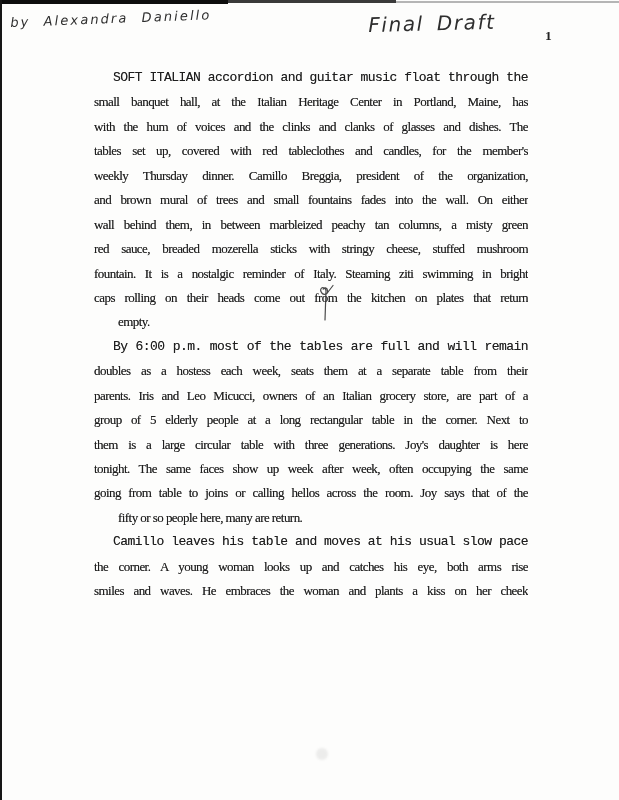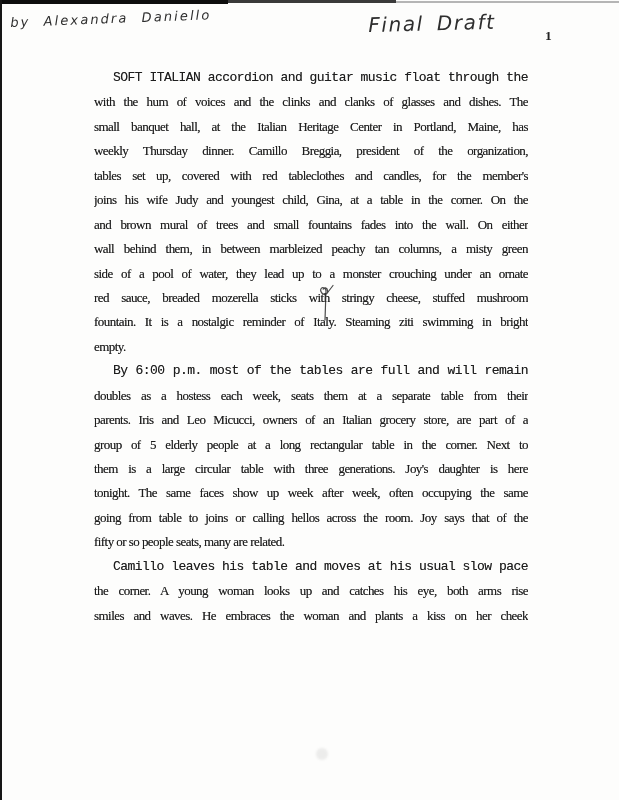--- a/index.html
+++ b/index.html
@@ -69,21 +69,21 @@
   }
   .line {
     height:24.45px;
     line-height:24.45px;
     text-align:justify;
     text-align-last:justify;
     overflow:hidden;
     white-space:normal;
   }
   .line.indent  { padding-left:19px;font-family:Liberation Mono, monospace; }
-  .line.endline { text-align-last:left; }
+  .line.endline { text-align-last:left;margin-left:24px; }
 
   
   .insert-mark {
     position:absolute;
     top:284px; left:318px;
     width:16px; height:40px;
     pointer-events:none;
   }
 </style>
 </head>
@@ -99,42 +99,41 @@
 
   <div class="handwriting byline">by Alexandra Daniello</div>
   <div class="handwriting draft-label">Final Draft</div>
 
   <div class="page-number">1</div>
 
   <div class="manuscript">
 
     <div>
       <div class="line indent">SOFT ITALIAN accordion and guitar music float through the room mixing</div>
+      <div class="line">small banquet hall, at the Italian Heritage Center in Portland, Maine, has</div>
       <div class="line">with the hum of voices and the clinks and clanks of glasses and dishes. The</div>
-      <div class="line">small banquet hall, at the Italian Heritage Center in Portland, Maine, has</div>
+      <div class="line">tables set up, covered with red tableclothes and candles, for the member's</div>
       <div class="line">weekly Thursday dinner.  Camillo Breggia, president of the organization,</div>
-      <div class="line">tables set up, covered with red tableclothes and candles, for the member's</div>
-      <div class="line">joins his wife Judy and youngest child, Gina, at a table in the corner. On the</div>
       <div class="line">and brown mural of trees and small fountains fades into the wall. On either</div>
       <div class="line">wall behind them, in between marbleized peachy tan columns, a misty green</div>
-      <div class="line">side of a pool of water, they lead up to a monster crouching under an ornate</div>
       <div class="line">red sauce, breaded mozerella sticks with stringy cheese, stuffed mushroom</div>
       <div class="line">fountain. It is a nostalgic reminder of Italy. Steaming ziti swimming in bright</div>
+      <div class="line">caps rolling on their heads come out from the kitchen on plates that return</div>
       <div class="line endline">empty.</div>
     </div>
 
     <div>
       <div class="line indent">By 6:00 p.m. most of the tables are full and will remain that way until about</div>
       <div class="line">doubles as a hostess each week, seats them at a separate table from their</div>
       <div class="line">parents. Iris and Leo Micucci, owners of an Italian grocery store, are part of a</div>
       <div class="line">group of 5 elderly people at a long rectangular table in the corner. Next to</div>
       <div class="line">them is a large circular table with three generations. Joy's daughter is here</div>
       <div class="line">tonight. The same faces show up week after week, often occupying the same</div>
       <div class="line">going from table to joins or calling hellos across the room. Joy says that of the</div>
-      <div class="line endline">fifty or so people seats, many are related.</div>
+      <div class="line endline">fifty or so people here, many are return.</div>
     </div>
 
     <div>
       <div class="line indent">Camillo leaves his table and moves at his usual slow pace to the group in</div>
       <div class="line">the corner. A young woman looks up and catches his eye, both arms rise</div>
       <div class="line">smiles and waves. He embraces the woman and plants a kiss on her cheek</div>
     </div>
 
   </div>
 

